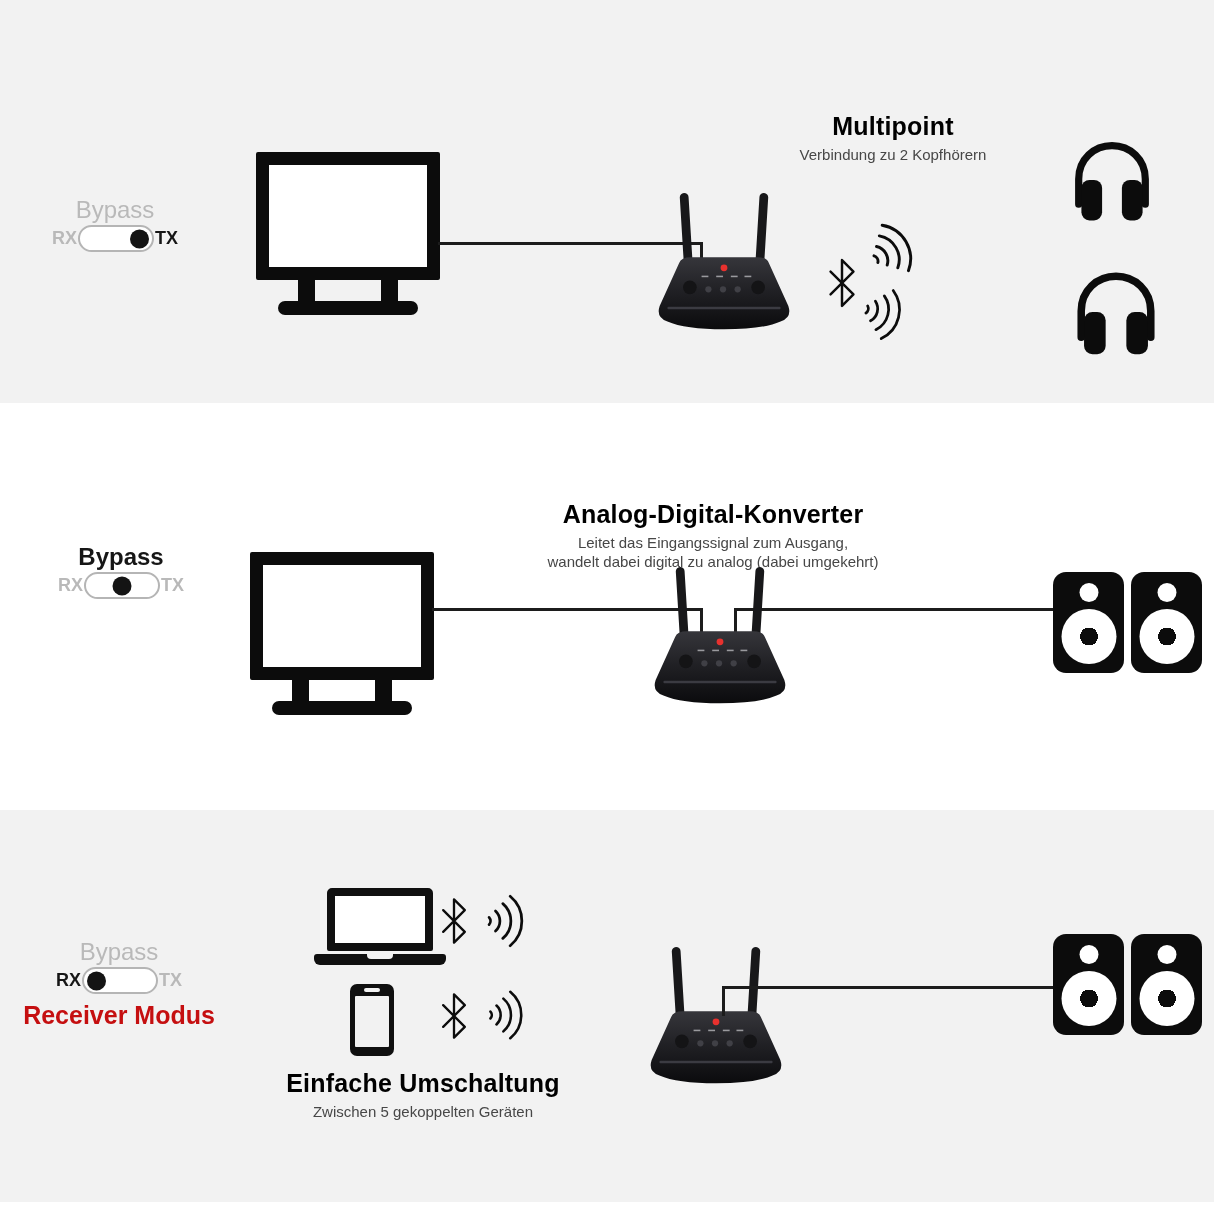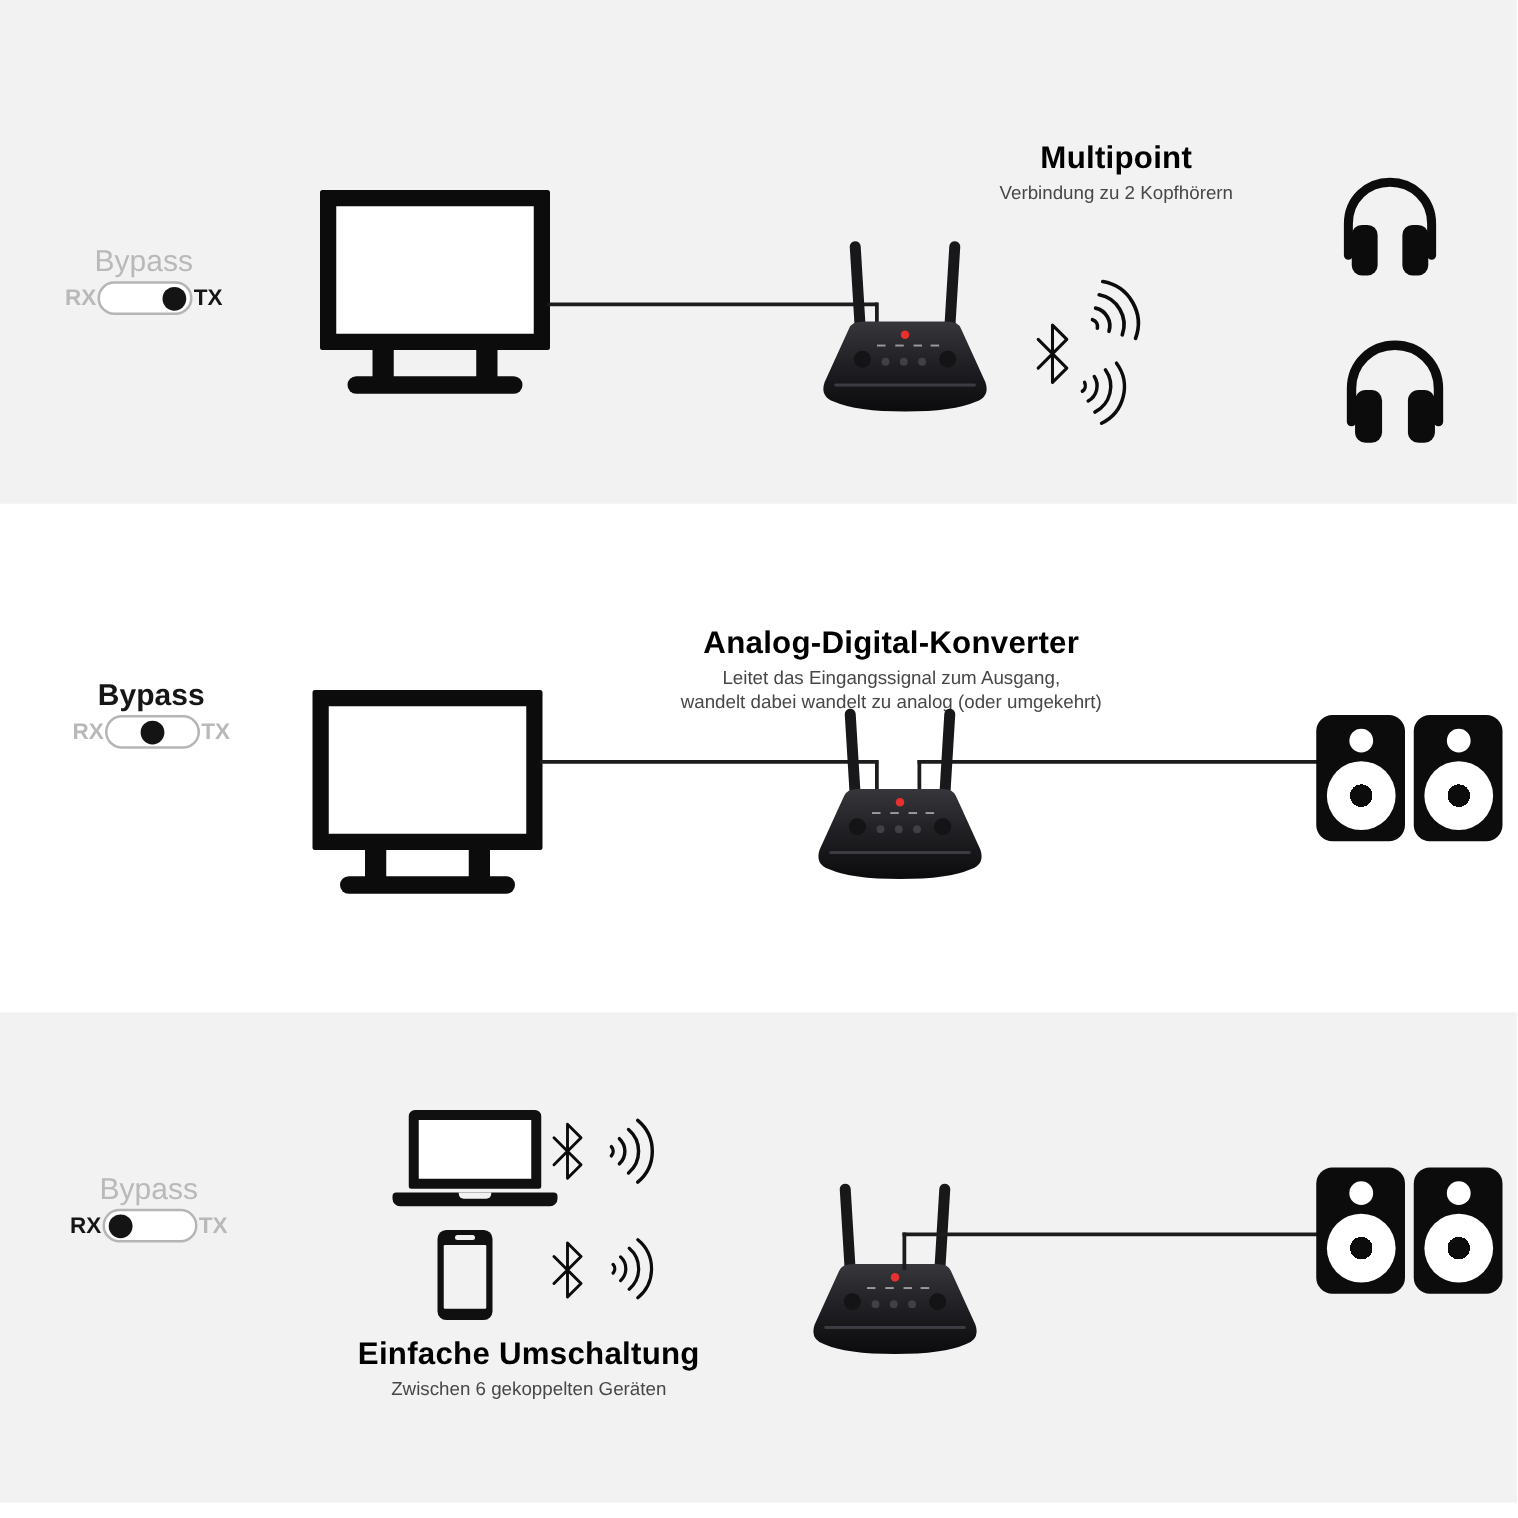--- a/index.html
+++ b/index.html
@@ -156,21 +156,21 @@
   </svg>
   <svg class="abs" style="left:1068px;top:264px;" width="96" height="94" viewBox="0 0 100 100">
     <path d="M13 78 V50 C13 28 30 13 50 13 C70 13 87 28 87 50 V78" fill="none" stroke="#0c0c0c" stroke-width="8" stroke-linecap="round"></path>
     <rect x="16" y="51" width="23" height="45" rx="9" fill="#0c0c0c"></rect>
       <rect x="61" y="51" width="23" height="45" rx="9" fill="#0c0c0c"></rect>
   </svg>
 
   <div class="title-block" style="left:413px;top:500px;width:600px;">
     <div class="title">Analog-Digital-Konverter</div>
     <div class="subtitle">Leitet das Eingangssignal zum Ausgang,</div>
-    <div class="subtitle" style="margin-top:0;">wandelt dabei wandelt zu analog (oder umgekehrt)</div>
+    <div class="subtitle" style="margin-top:0;">wandelt dabei digital zu analog (dabei umgekehrt)</div>
   </div>
 
   <div class="sw" style="left:18px;top:543px;">
     <div class="sw-bypass active">Bypass</div>
     <div class="sw-row">
       <span class="sw-label">RX</span>
       <span class="sw-pill">
           <span class="sw-dot pos-center"></span>
         </span>
       <span class="sw-label">TX</span>
@@ -215,20 +215,21 @@
 
   <div class="sw" style="left:16px;top:938px;">
     <div class="sw-bypass">Bypass</div>
     <div class="sw-row">
       <span class="sw-label active">RX</span>
       <span class="sw-pill">
           <span class="sw-dot pos-left"></span>
         </span>
       <span class="sw-label">TX</span>
     </div>
+    <div class="sw-mode">Receiver Modus</div>
   </div>
 
   <div class="laptop" style="left:314px;top:888px;">
     <div class="laptop-lid"></div>
     <div class="laptop-base"></div>
   </div>
   <svg class="abs" style="left:437px;top:888px;" width="34" height="66" viewBox="0 0 44 72" fill="none" stroke="#0c0c0c" stroke-width="3" stroke-linejoin="round" stroke-linecap="round">
     <path d="M8 22 L36 50 L22 64 L22 8 L36 22 L8 50"></path>
   </svg>
   <svg class="abs" style="left:482px;top:888px;" width="60" height="66" viewBox="0 0 64 72" fill="none" stroke="#0c0c0c" stroke-width="3" stroke-linecap="round">
@@ -244,21 +245,21 @@
   </svg>
   <svg class="abs" style="left:482px;top:984px;" width="60" height="62" viewBox="0 0 64 72" fill="none" stroke="#0c0c0c" stroke-width="3" stroke-linecap="round">
     <path d="M7 32 A6 6 0 0 1 7 40"></path>
       <path d="M14 25 A15 15 0 0 1 14 47"></path>
       <path d="M22 17 A25 25 0 0 1 22 55"></path>
       <path d="M30 9 A35 35 0 0 1 30 63"></path>
   </svg>
 
   <div class="title-block" style="left:223px;top:1069px;width:400px;">
     <div class="title">Einfache Umschaltung</div>
-    <div class="subtitle">Zwischen 6 gekoppelten Geräten</div>
+    <div class="subtitle">Zwischen 5 gekoppelten Geräten</div>
   </div>
 
   <svg class="abs" style="left:638px;top:946px;" width="156" height="140" viewBox="0 0 160 142">
     <rect x="40" y="0" width="9" height="92" rx="4.5" fill="#18181a" transform="rotate(-3.5 44 92)"></rect>
     <rect x="111" y="0" width="9" height="92" rx="4.5" fill="#18181a" transform="rotate(3.5 116 92)"></rect>
     <path d="M34 72 Q36 66 46 66 L114 66 Q124 66 126 72 L146 116 Q150 128 138 132 Q120 140 80 140 Q40 140 22 132 Q10 128 14 116 Z" fill="url(#devg)"></path>
     <circle cx="80" cy="77" r="3.5" fill="#e8312e"></circle>
     <circle cx="45" cy="97" r="7" fill="#141416"></circle>
       <circle cx="115" cy="97" r="7" fill="#141416"></circle>
     <g fill="#9a9a9e">

